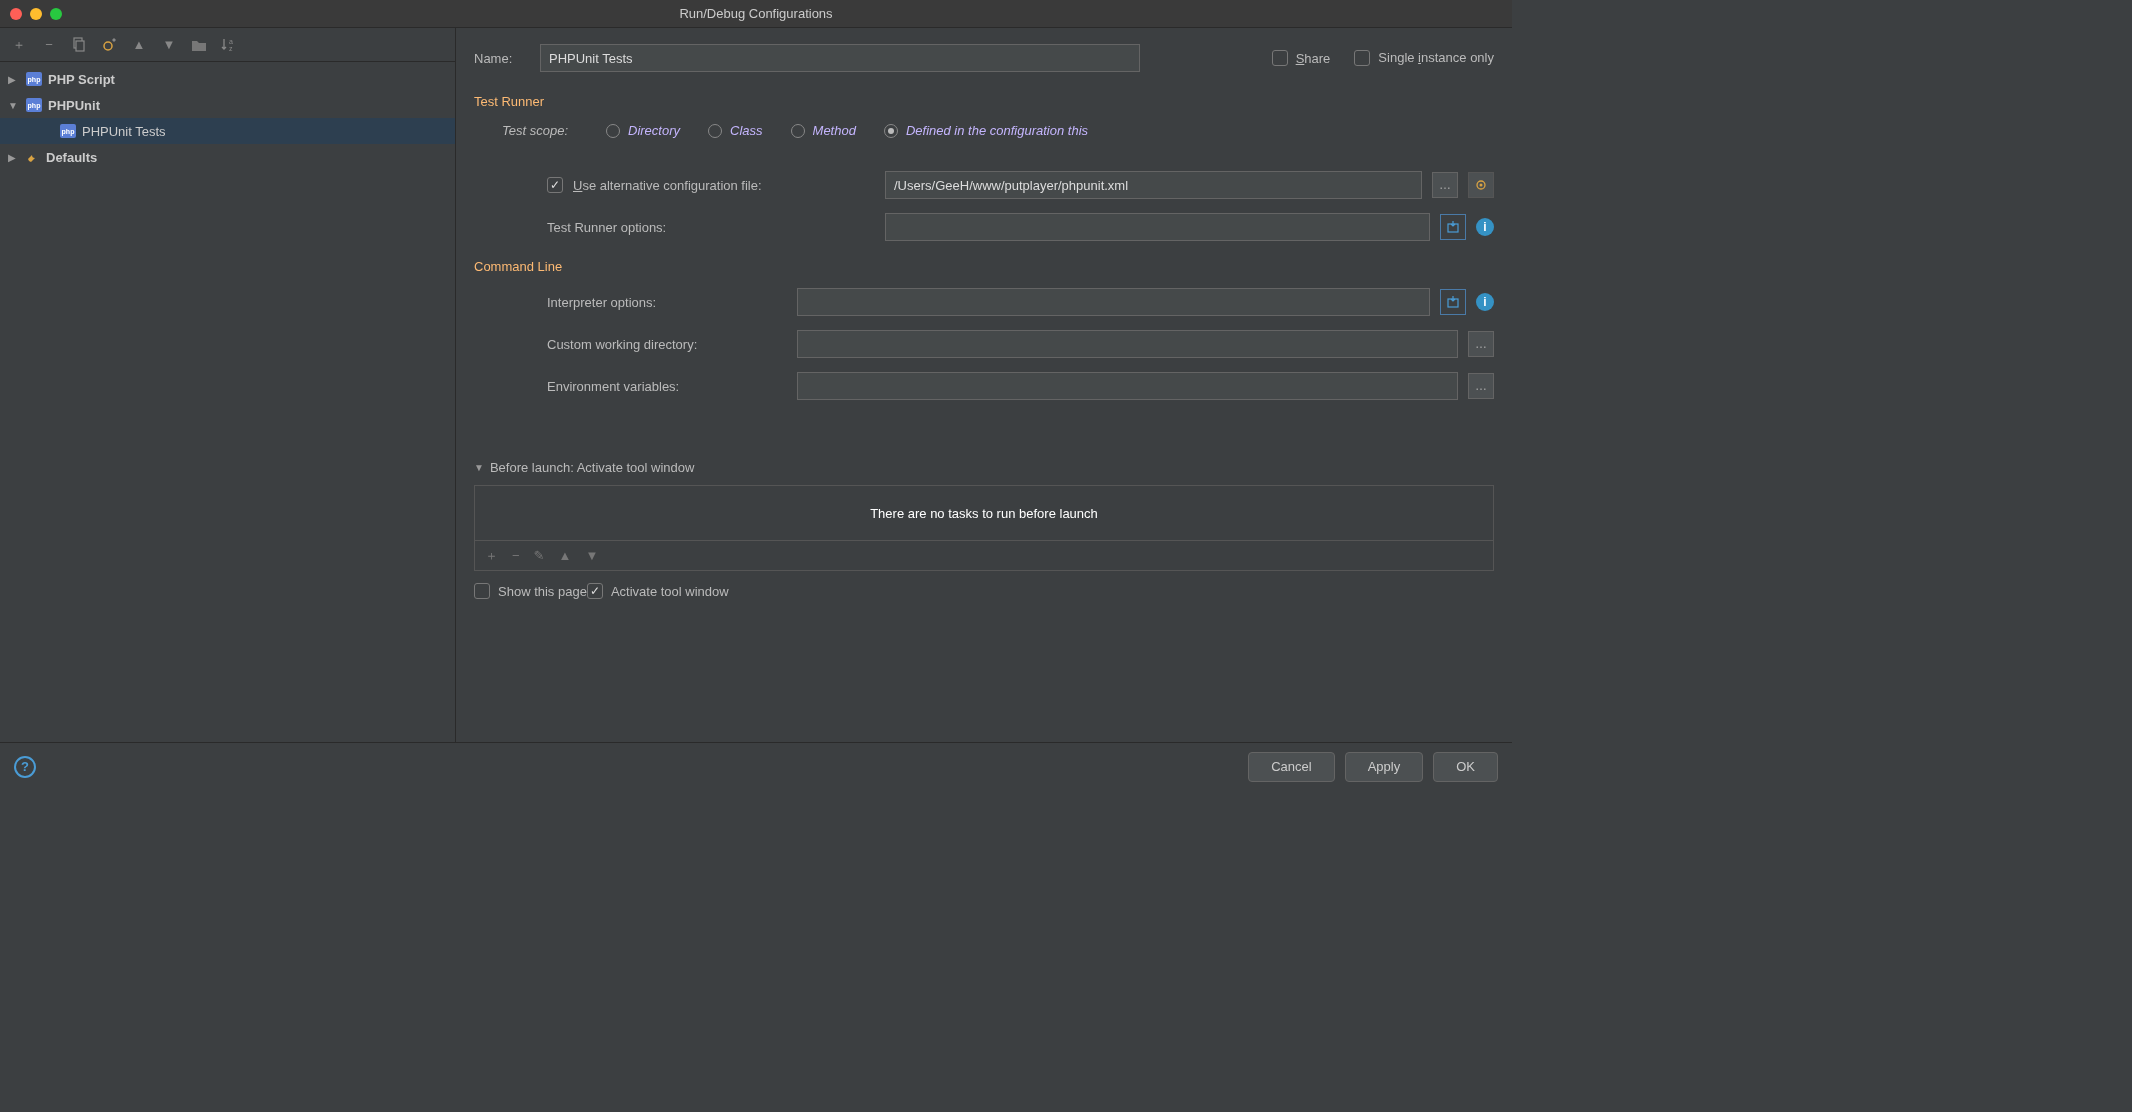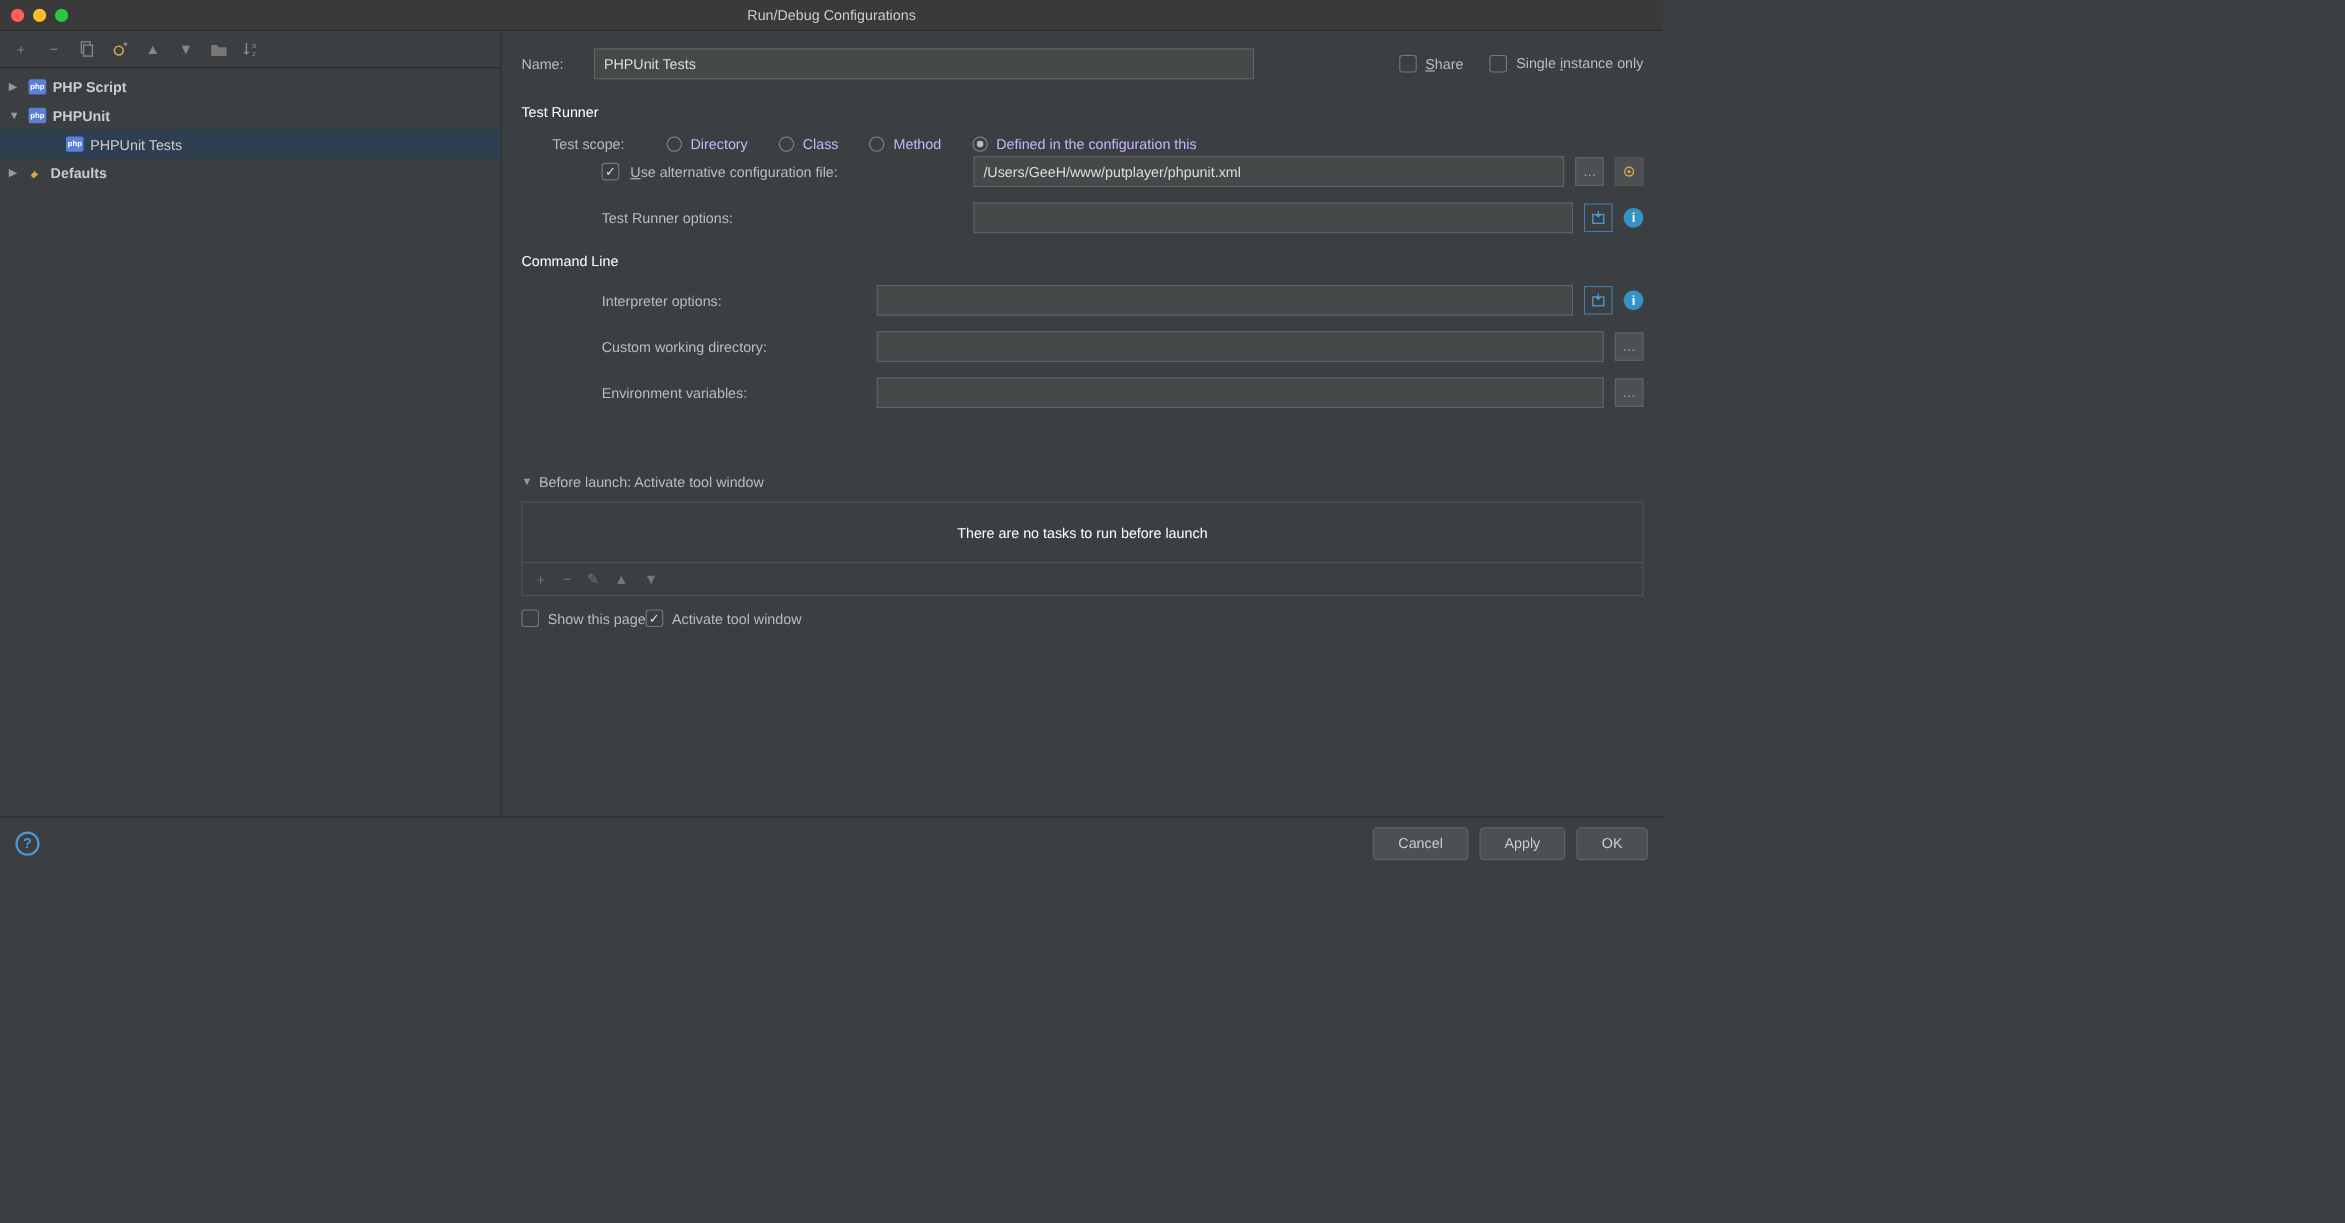--- a/index.html
+++ b/index.html
@@ -133,23 +133,23 @@
   align-items: center;
   justify-content: center;
   background: #3c3f41;
   color: #fff;
   font-size: 12px;
   flex-shrink: 0;
 }
 .chk.checked::after { content: "✓"; color: #ddd; font-size: 12px; }
 .chklabel { color: #bbb; }
 .underline-letter { text-decoration: underline; }
-.section-title { color: #ffffff; margin: 6px 0 14px 0; font-size: 13px; }
+.section-title { color: #fdba74; margin: 6px 0 14px 0; font-size: 13px; }
 .indent { padding-left: 28px; }
-.radio-row { display: flex; align-items: center; gap: 28px; margin-bottom: 4px; }
+.radio-row { display: flex; align-items: center; gap: 28px; margin-bottom: 33px; font-style: italic; }
 .radio {
   width: 14px; height: 14px;
   border: 1px solid #888;
   border-radius: 50%;
   display: inline-flex;
   align-items: center; justify-content: center;
   margin-right: 8px;
   flex-shrink: 0;
 }
 .radio.selected::after {

